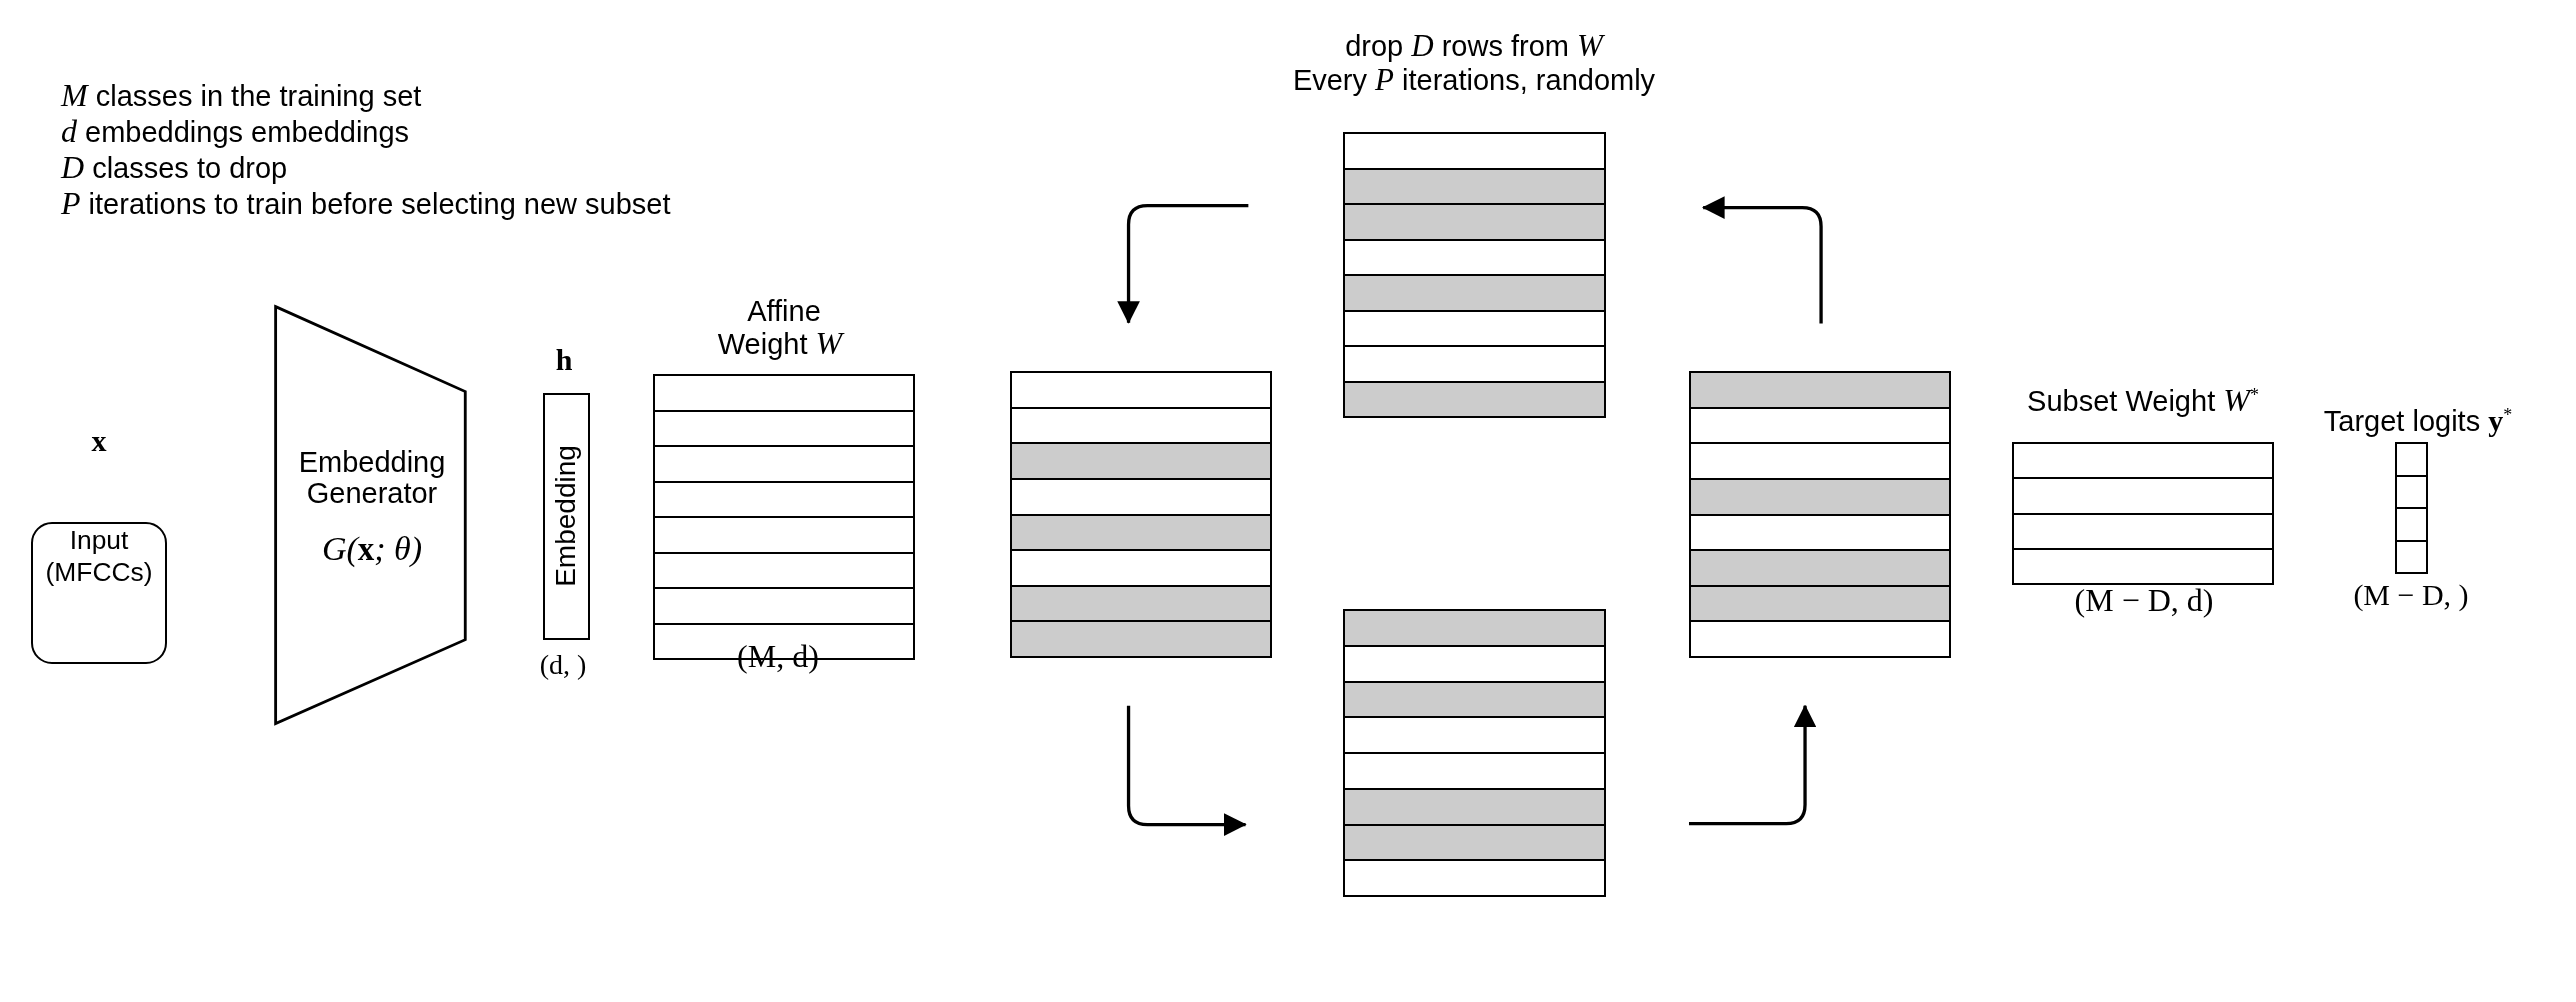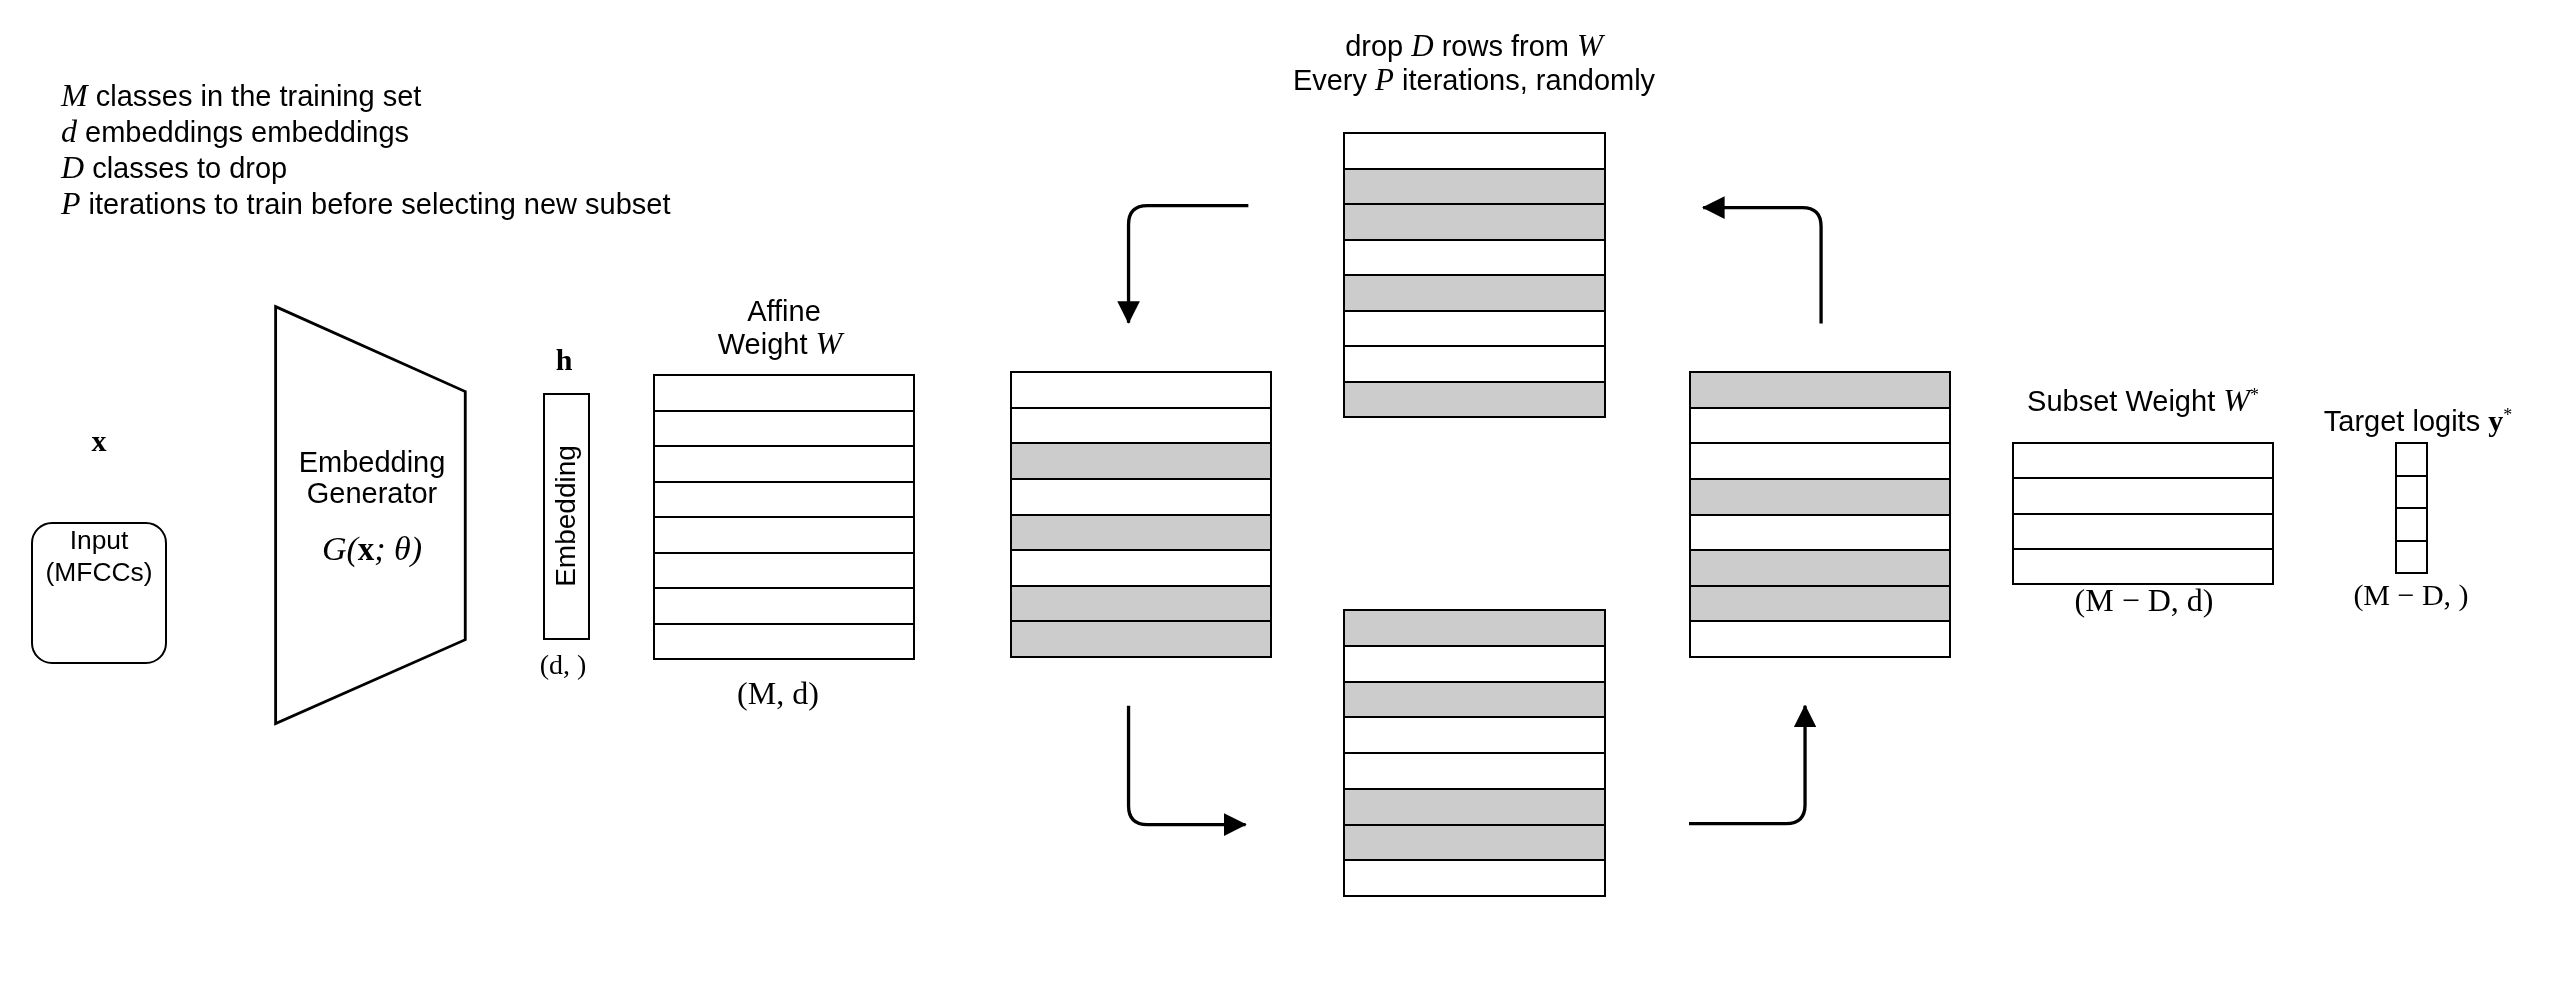--- a/index.html
+++ b/index.html
@@ -102,21 +102,21 @@
   <div class="matrix m1">
       <div class="mrow white"></div>
       <div class="mrow white"></div>
       <div class="mrow white"></div>
       <div class="mrow white"></div>
       <div class="mrow white"></div>
       <div class="mrow white"></div>
       <div class="mrow white"></div>
       <div class="mrow white"></div>
     </div>
-  <div class="ctr shape" style="left:778px;top:693px;text-align:center;">(M, d)</div>
+  <div class="ctr shape" style="left:778px;top:656px;text-align:center;">(M, d)</div>
 
   <div class="matrix m2">
       <div class="mrow white"></div>
       <div class="mrow white"></div>
       <div class="mrow gray"></div>
       <div class="mrow white"></div>
       <div class="mrow gray"></div>
       <div class="mrow white"></div>
       <div class="mrow gray"></div>
       <div class="mrow gray"></div>

